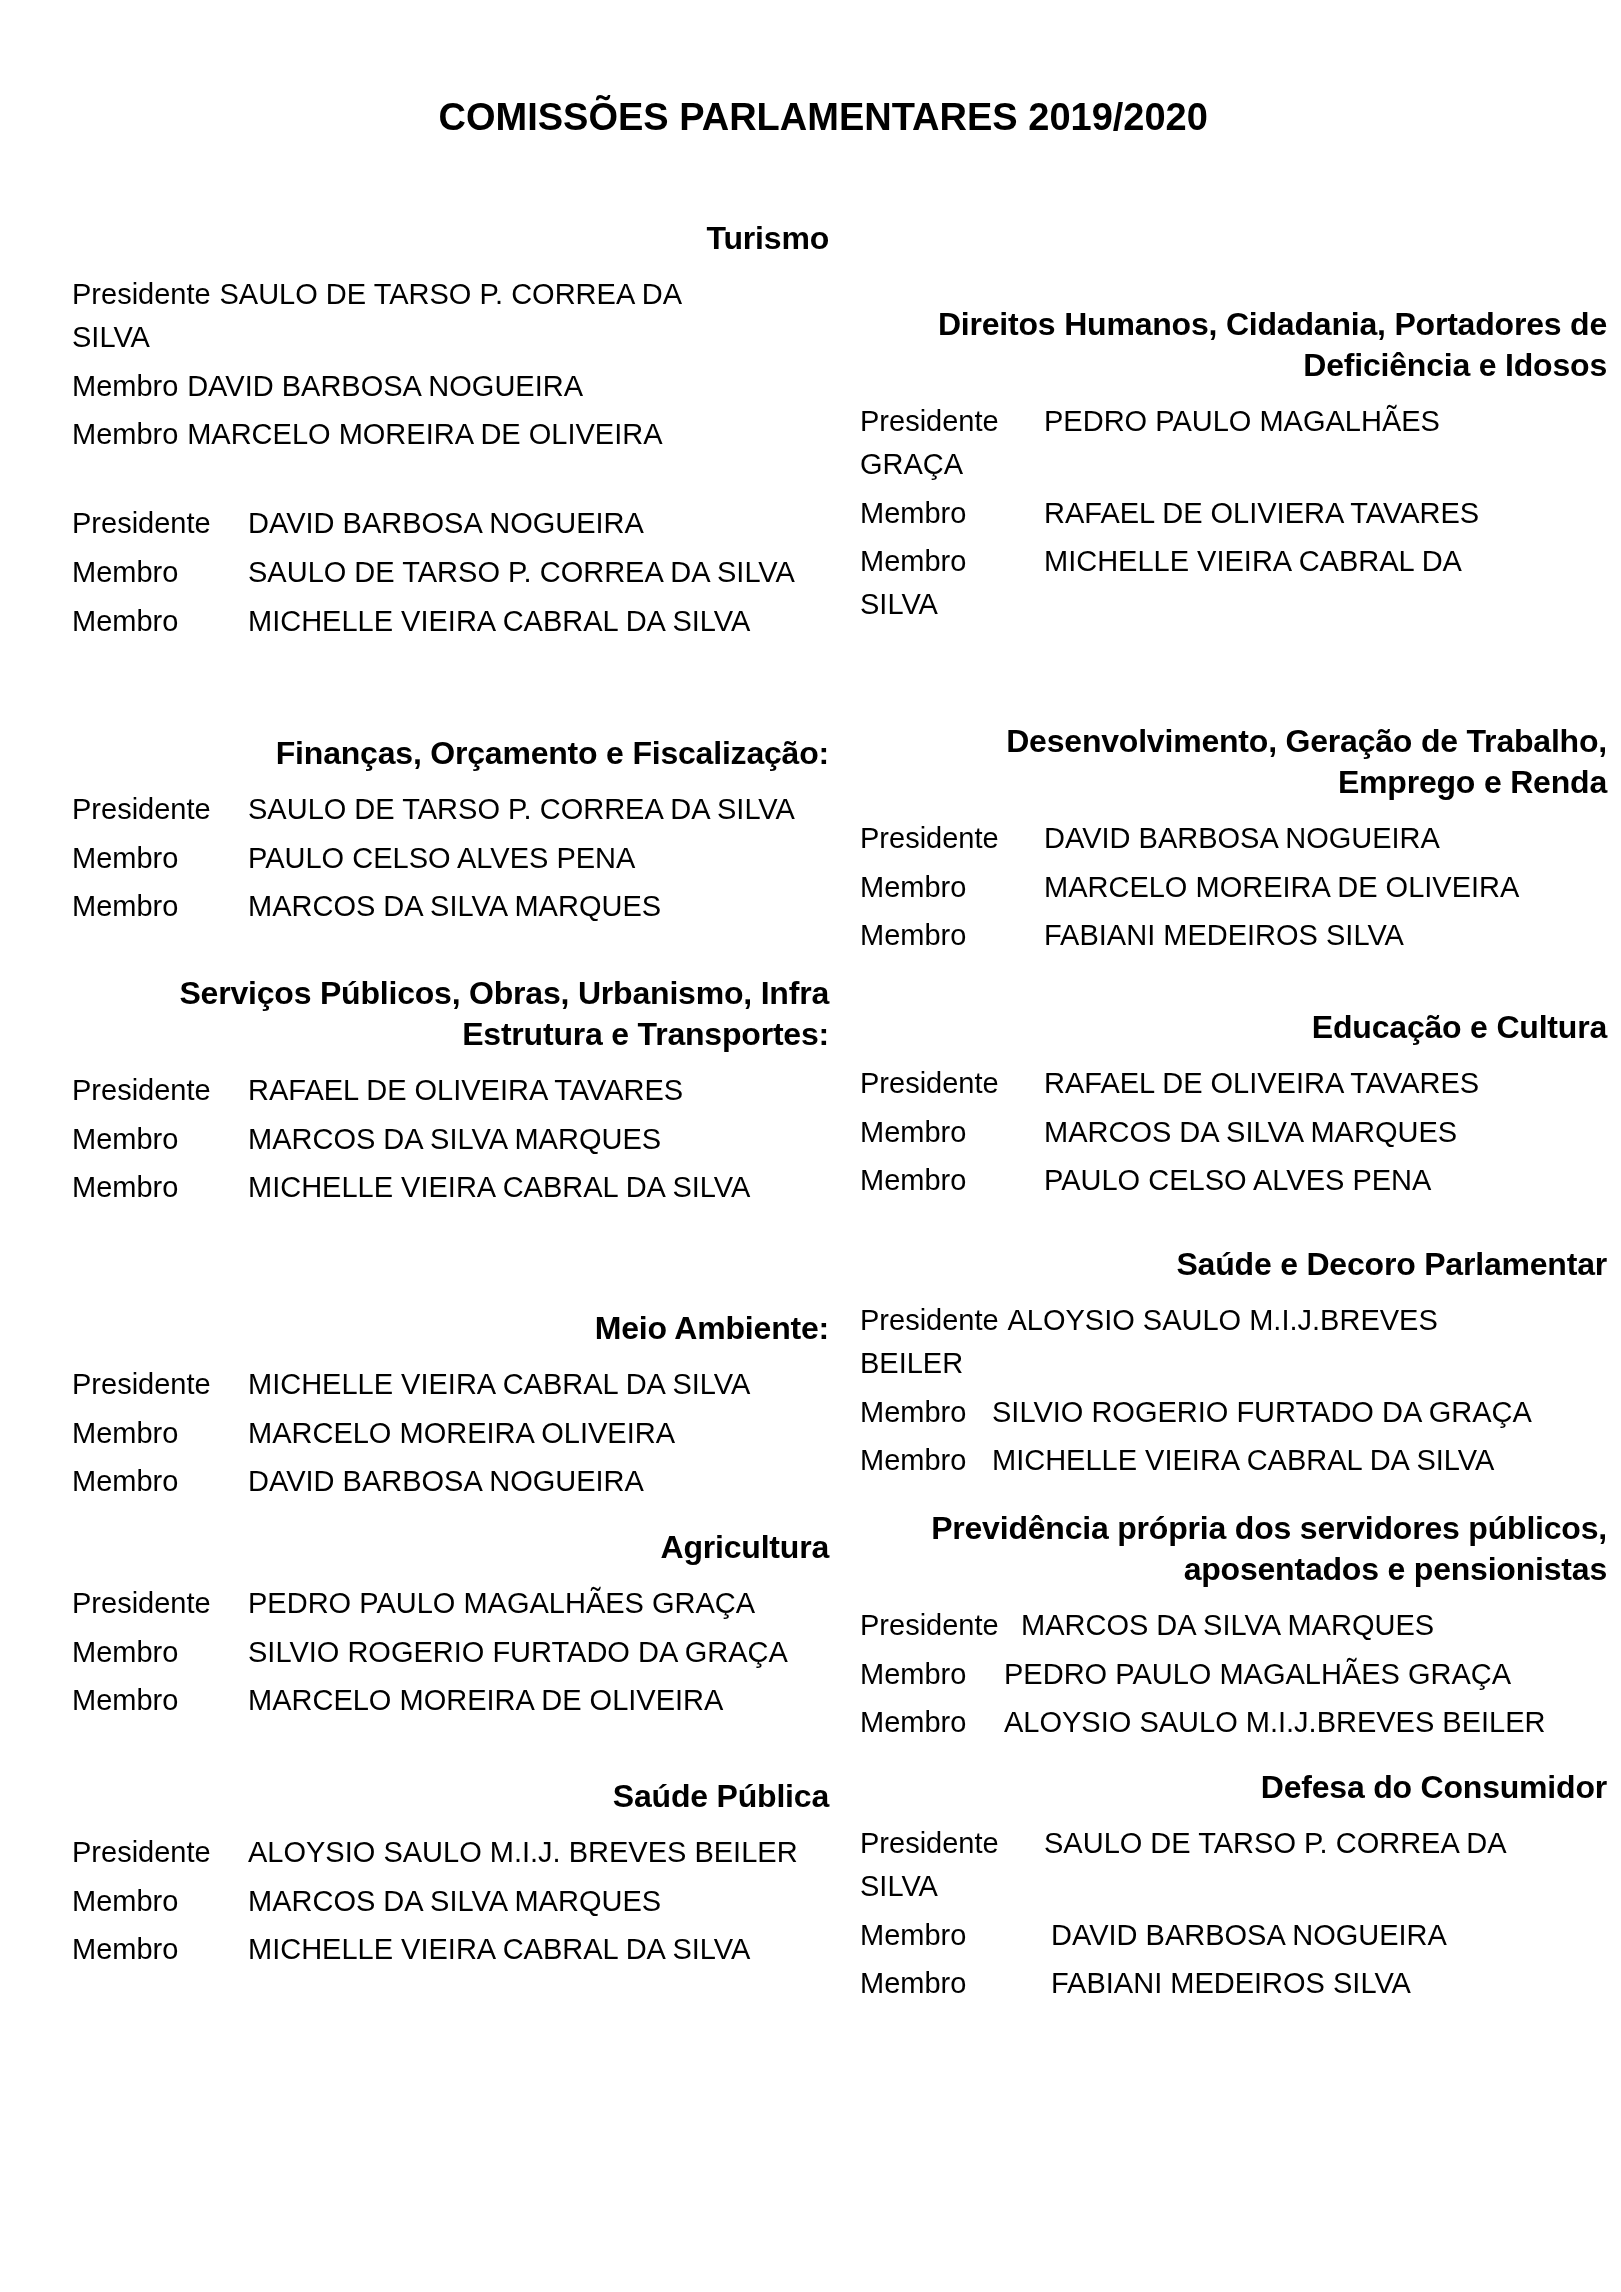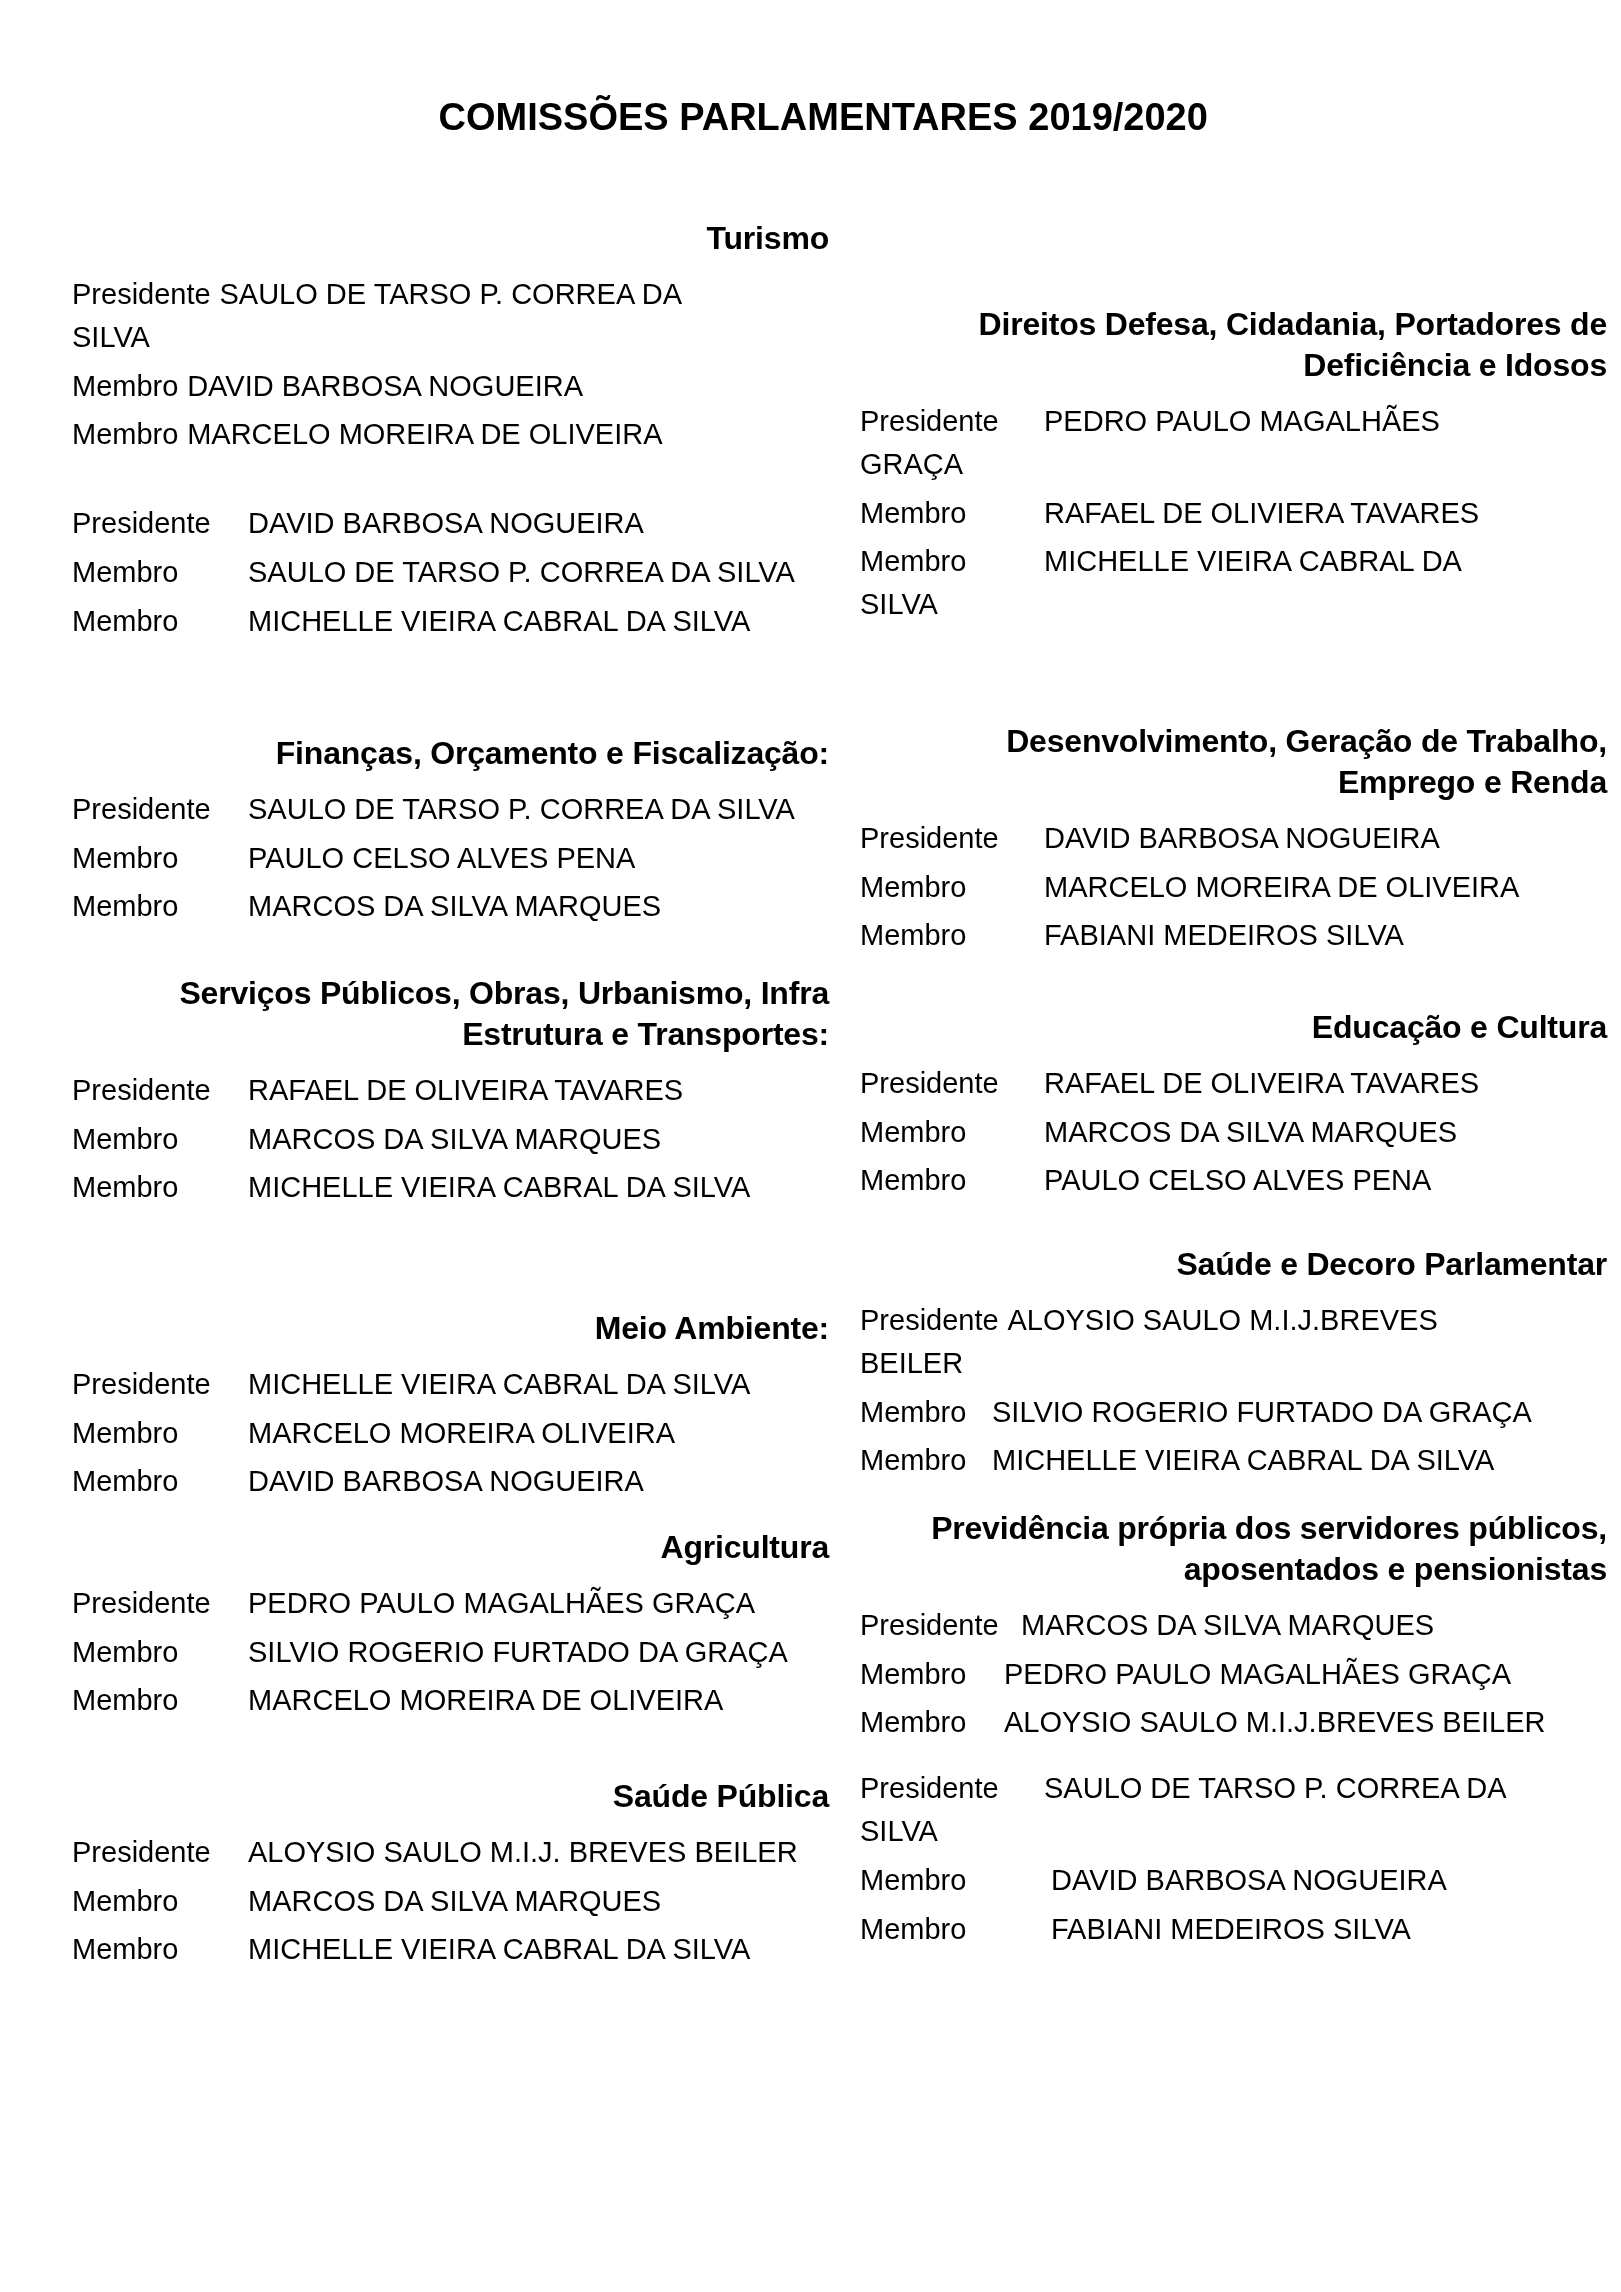--- a/index.html
+++ b/index.html
@@ -93,21 +93,21 @@
     <p class="entry"><span class="role w180">Presidente</span><span class="nm">ALOYSIO SAULO M.I.J. BREVES BEILER</span></p>
     <p class="entry"><span class="role w180">Membro</span><span class="nm">MARCOS DA SILVA MARQUES</span></p>
     <p class="entry"><span class="role w180">Membro</span><span class="nm">MICHELLE VIEIRA CABRAL DA SILVA</span></p>
   </section>
 
 </div>
 
 <div class="col col-right">
 
   <section class="sec" style="top:304px">
-    <h2 class="sec-title">Direitos Defesa, Cidadania, Portadores de
+    <h2 class="sec-title">Direitos Humanos, Cidadania, Portadores de
 Deficiência e Idosos</h2>
     <p class="entry"><span class="role w188">Presidente</span><span class="nm">PEDRO PAULO MAGALHÃES
 GRAÇA</span></p>
     <p class="entry"><span class="role w188">Membro</span><span class="nm">RAFAEL DE OLIVIERA TAVARES</span></p>
     <p class="entry"><span class="role w188">Membro</span><span class="nm">MICHELLE VIEIRA CABRAL DA
 SILVA</span></p>
   </section>
 
   <section class="sec" style="top:721px">
     <h2 class="sec-title">Desenvolvimento, Geração de Trabalho,
@@ -134,20 +134,21 @@
 
   <section class="sec" style="top:1508px">
     <h2 class="sec-title">Previdência própria dos servidores públicos,
 aposentados e pensionistas</h2>
     <p class="entry"><span class="role w164">Presidente</span><span class="nm">MARCOS DA SILVA MARQUES</span></p>
     <p class="entry"><span class="role w147">Membro</span><span class="nm">PEDRO PAULO MAGALHÃES GRAÇA</span></p>
     <p class="entry"><span class="role w147">Membro</span><span class="nm">ALOYSIO SAULO M.I.J.BREVES BEILER</span></p>
   </section>
 
   <section class="sec" style="top:1767px">
+    <h2 class="sec-title">Defesa do Consumidor</h2>
     <p class="entry"><span class="role w188">Presidente</span><span class="nm">SAULO DE TARSO P. CORREA DA
 SILVA</span></p>
     <p class="entry"><span class="role w195">Membro</span><span class="nm">DAVID BARBOSA NOGUEIRA</span></p>
     <p class="entry"><span class="role w195">Membro</span><span class="nm">FABIANI MEDEIROS SILVA</span></p>
   </section>
 
 </div>
 
 
 </body></html>

